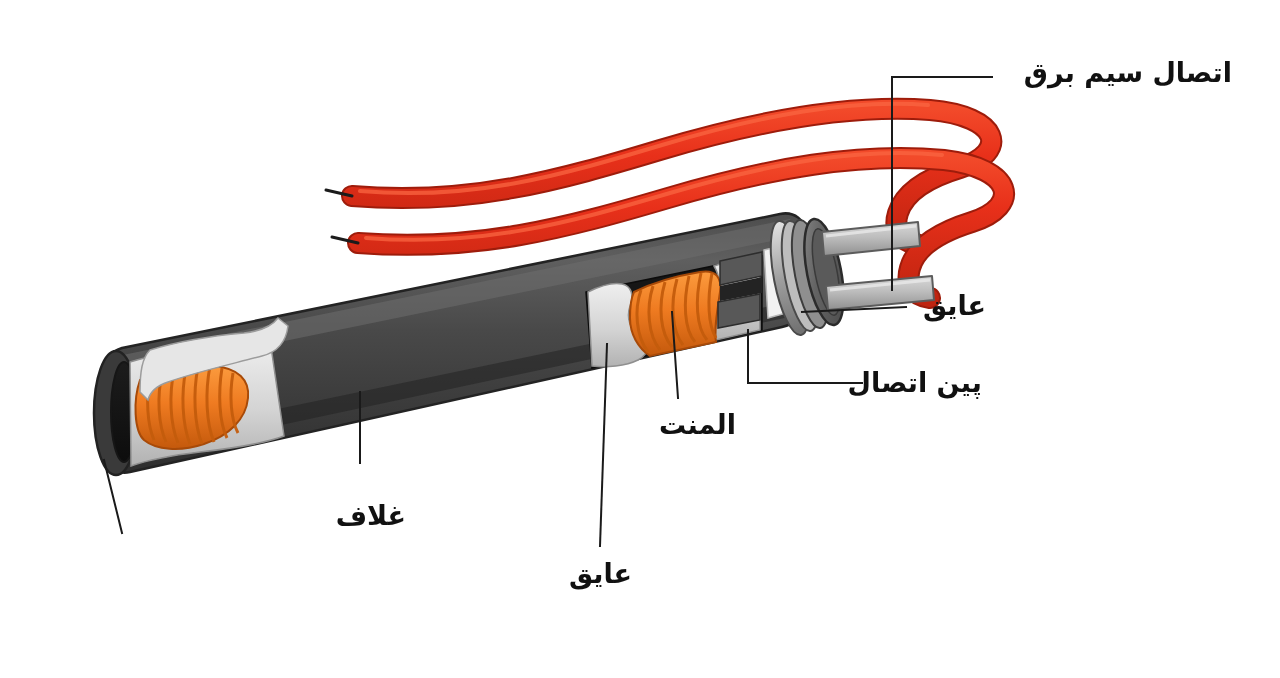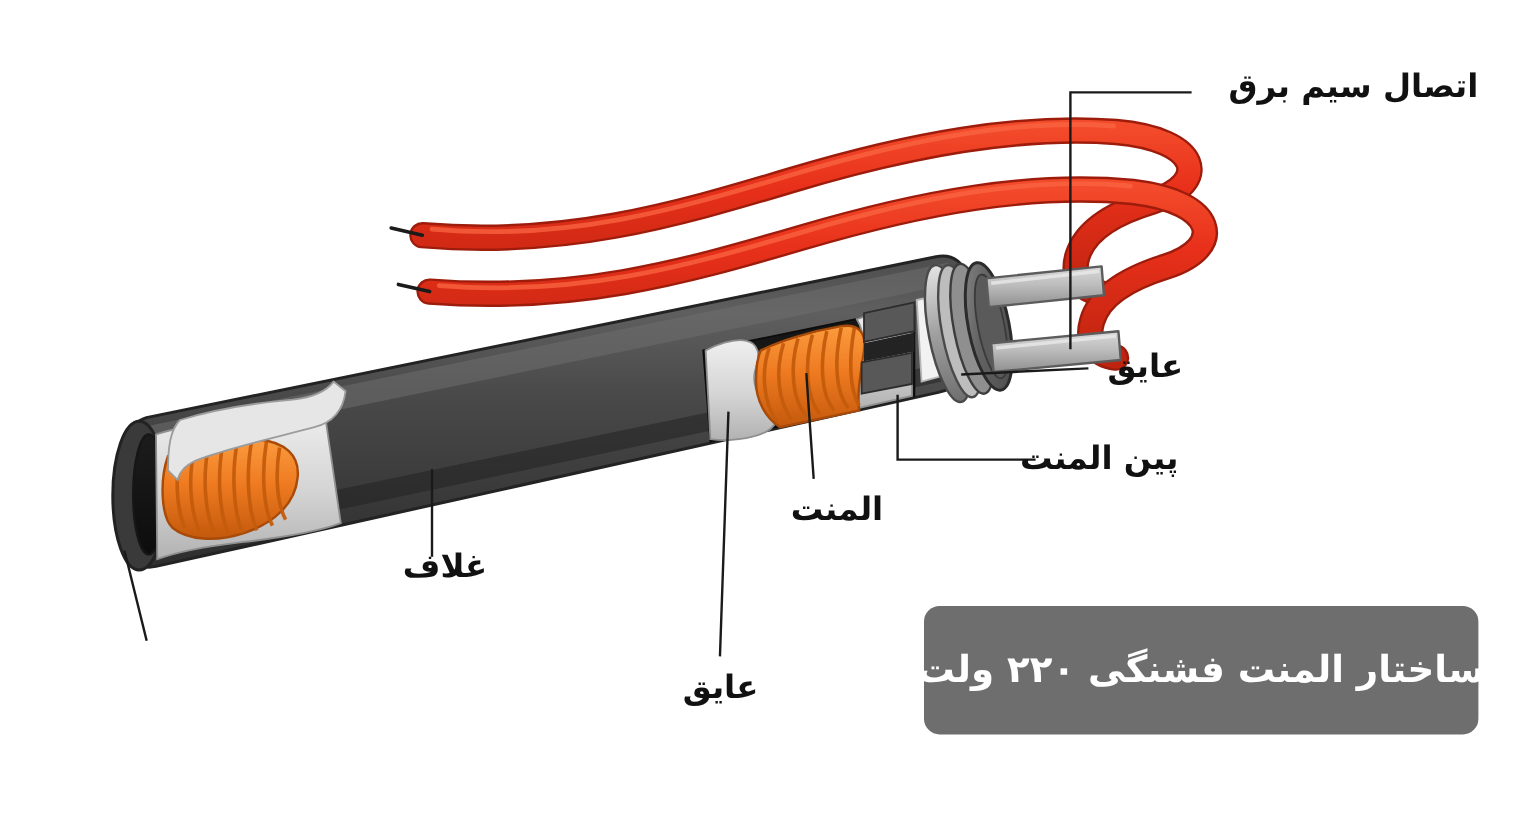--- a/index.html
+++ b/index.html
@@ -233,26 +233,23 @@
       <path d="M600,546 L607,344"></path>
       <path d="M360,463 L360,392"></path>
       <path d="M122,533 L104,460"></path>
     </g>
   </svg>
 
   <div class="lbl" style="right:48px;top:59px;">اتصال سیم برق</div>
 
   <div class="lbl" style="right:294px;top:292px;">عایق</div>
 
-  <div class="lbl" style="right:298px;top:369px;">پین المنت</div>
+  <div class="lbl" style="right:298px;top:369px;">پین اتصال</div>
 
   <div class="lbl" style="right:544px;top:411px;">المنت</div>
 
   <div class="lbl" style="right:648px;top:560px;">عایق</div>
 
-  <div class="lbl" style="right:874px;top:459px;">غلاف</div>
-
-
-  <div id="caption-badge">
-    <span id="caption-text">ساختار المنت فشنگی ۲۲۰ ولت</span>
-  </div>
+  <div class="lbl" style="right:874px;top:502px;">غلاف</div>
+
+
 
 </div>
 
 </body></html>

